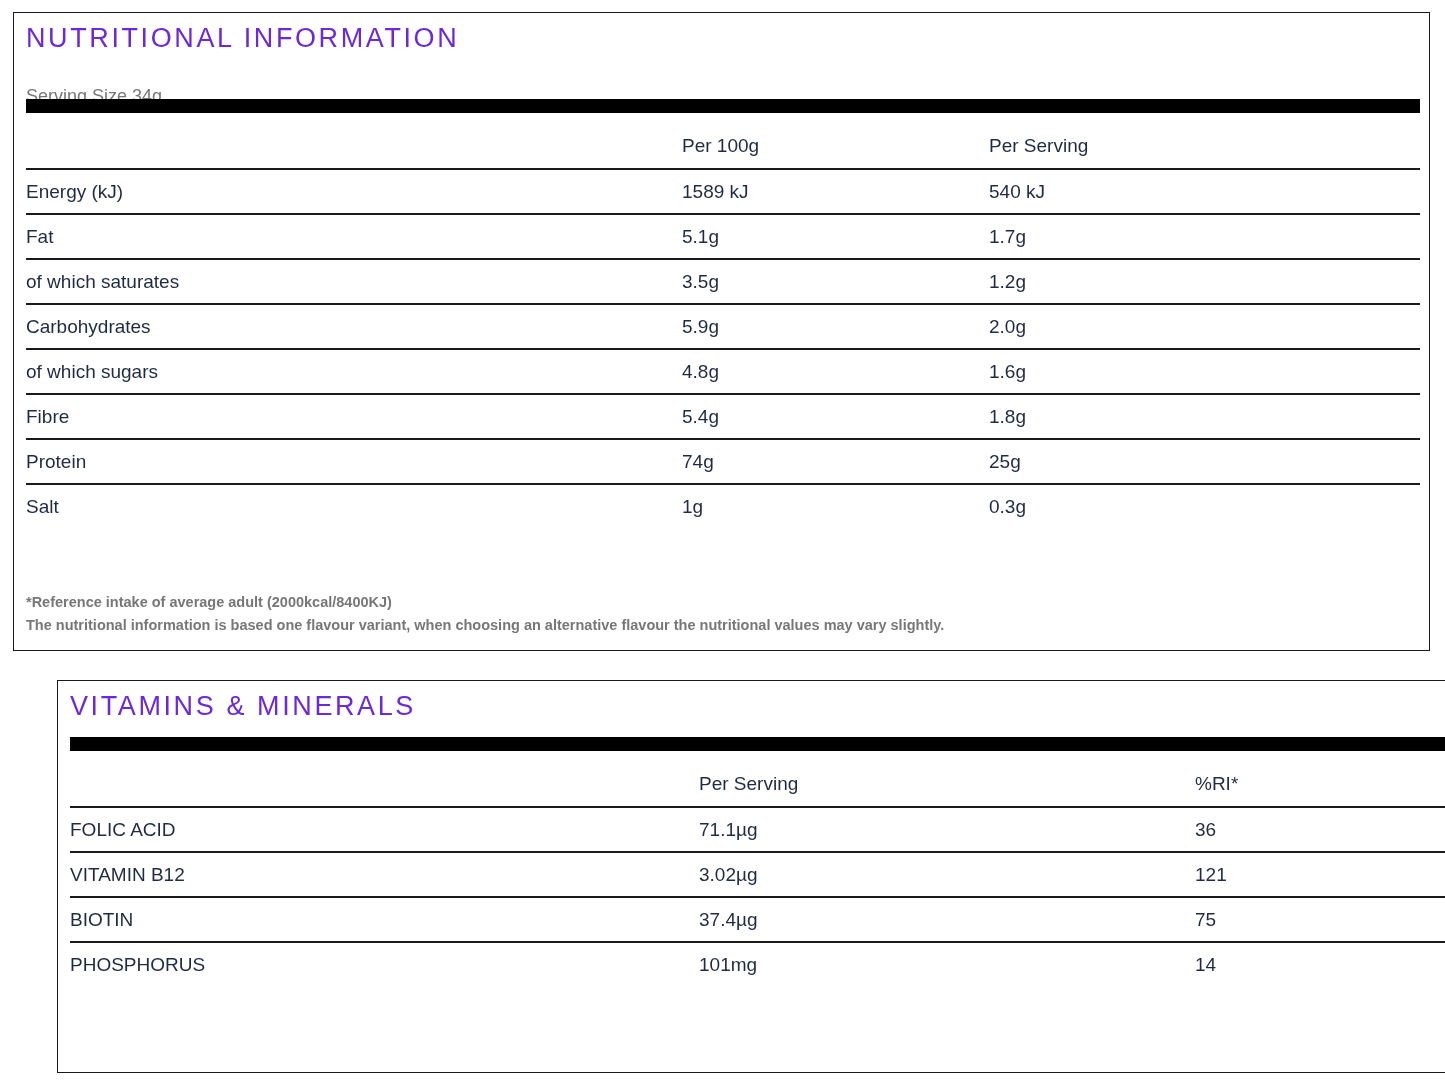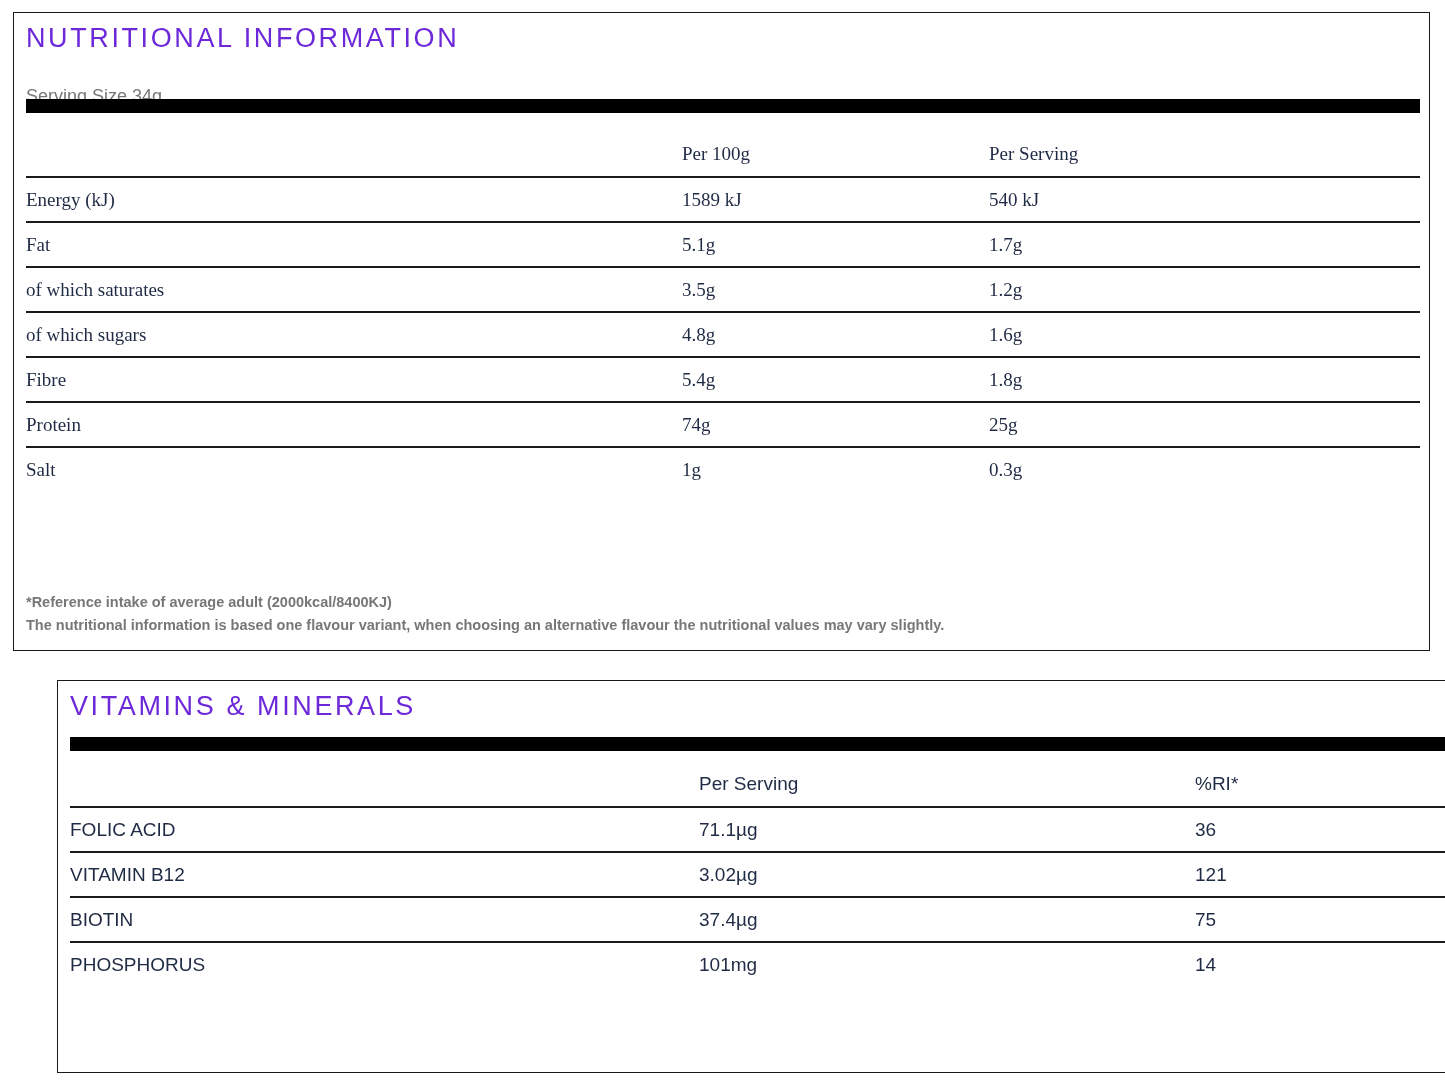--- a/index.html
+++ b/index.html
@@ -8,21 +8,21 @@
   .panel.nut { top:12px; height:639px; }
   .panel.vit { top:680px; height:393px;margin-left:44px; }
   .title { position:absolute; left:12px; font-size:27px; letter-spacing:2.6px; color:#6d28d9; font-weight:400; }
   .nut .title { top:10px; }
   .vit .title { top:10px; }
   .serving { position:absolute; left:12px; top:53px; font-size:18px; color:#777;margin-top:20px; }
   .bar { position:absolute; left:12px; width:1394px; height:14px; background:#000; }
   .nut .bar { top:86px; }
   .vit .bar { top:56px; }
   table { position:absolute; left:12px; width:1394px; border-collapse:collapse; font-size:19px; color:#1f2a44; }
-  .nut table { top:116px;font-family:Liberation Serif, serif; }
+  .nut table { top:108px; }
   .vit table { top:78px; }
   th, td { text-align:left; font-weight:400; padding:0; height:43px; vertical-align:middle; border-bottom:2px solid #1a1a1a; }
   tr:last-child td { border-bottom:none; }
   th { height:45px; padding-top:2px; }
   .nut .c1 { width:656px; }
   .nut .c2 { width:307px; }
   .vit .c1 { width:629px; }
   .vit .c2 { width:496px; }
   .notes { position:absolute; left:12px; top:578px; font-size:14.5px; color:#777; line-height:23px;font-weight:bold; }
 </style>
@@ -47,20 +47,25 @@
         </tr>
     <tr>
           <td>Fat</td>
           <td>5.1g</td>
           <td>1.7g</td>
         </tr>
     <tr>
           <td>of which saturates</td>
           <td>3.5g</td>
           <td>1.2g</td>
+        </tr>
+    <tr>
+          <td>Carbohydrates</td>
+          <td>5.9g</td>
+          <td>2.0g</td>
         </tr>
     <tr>
           <td>of which sugars</td>
           <td>4.8g</td>
           <td>1.6g</td>
         </tr>
     <tr>
           <td>Fibre</td>
           <td>5.4g</td>
           <td>1.8g</td>

